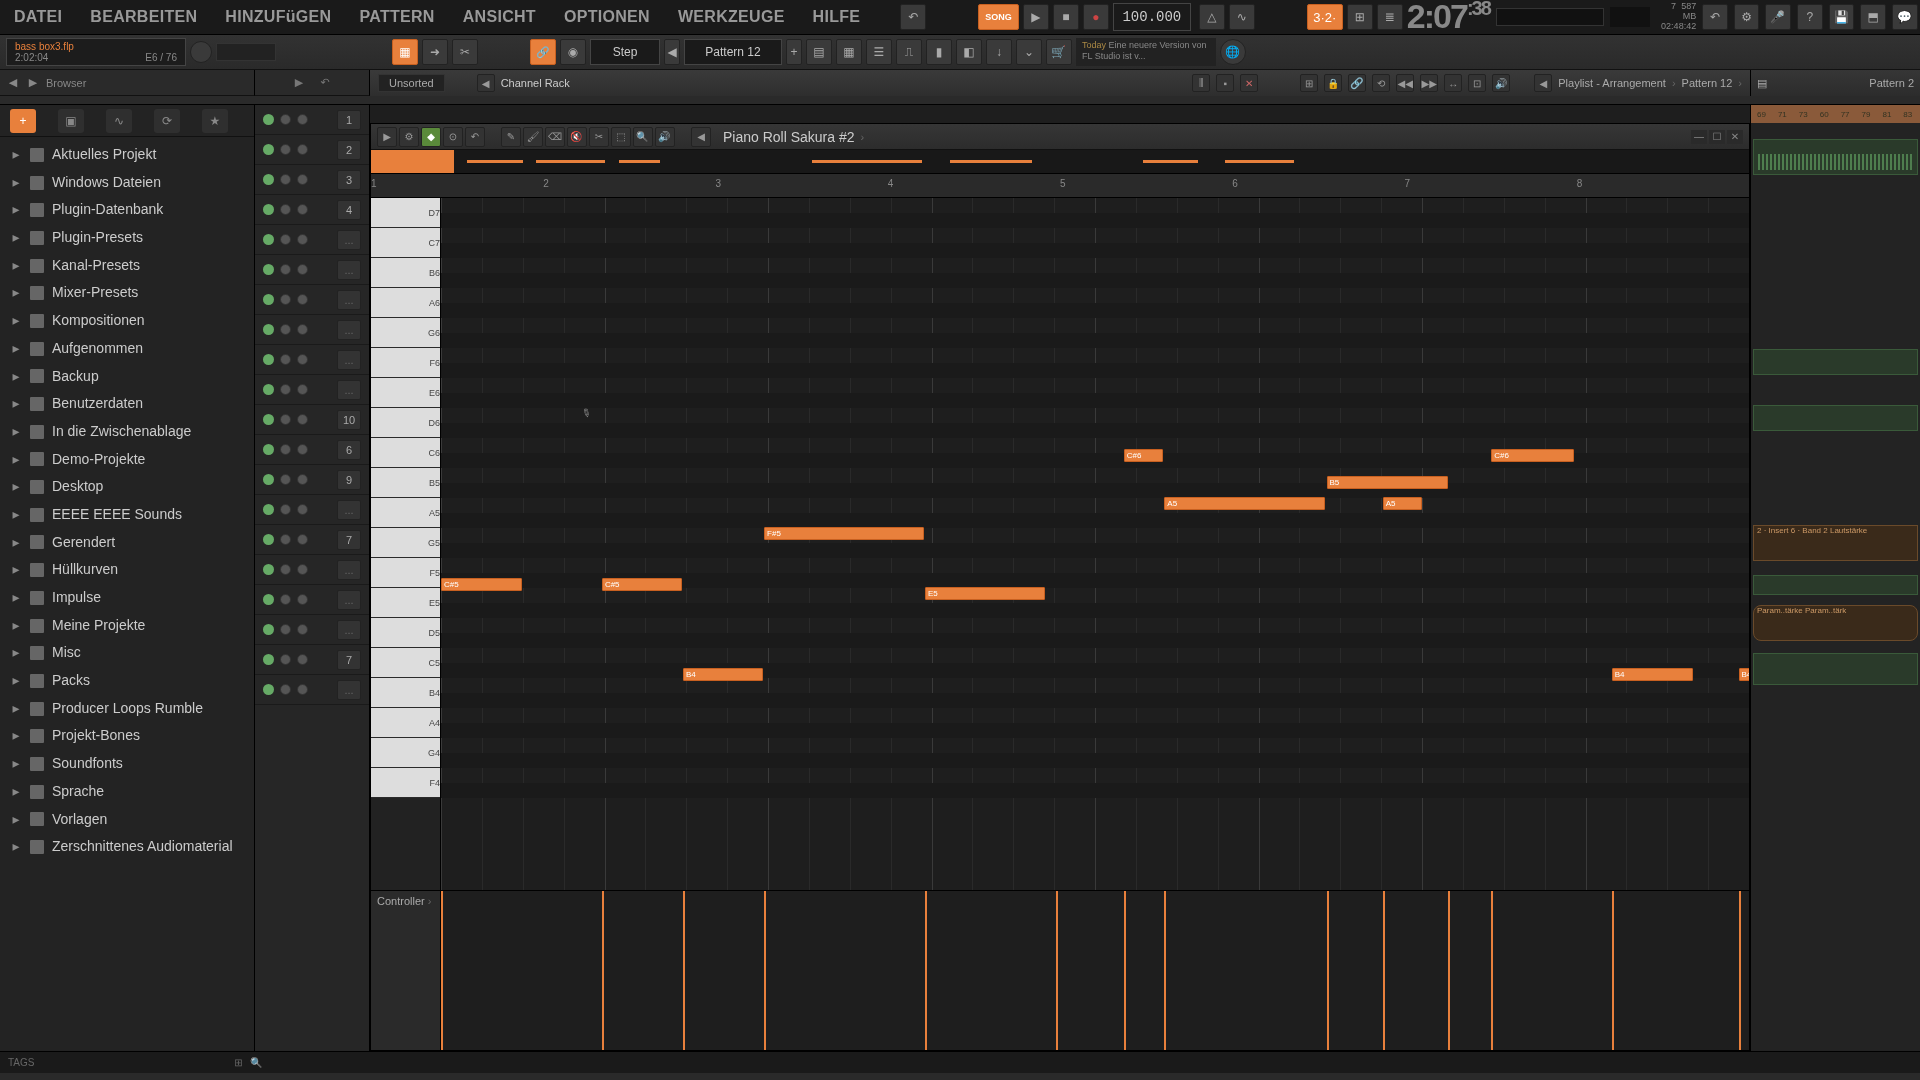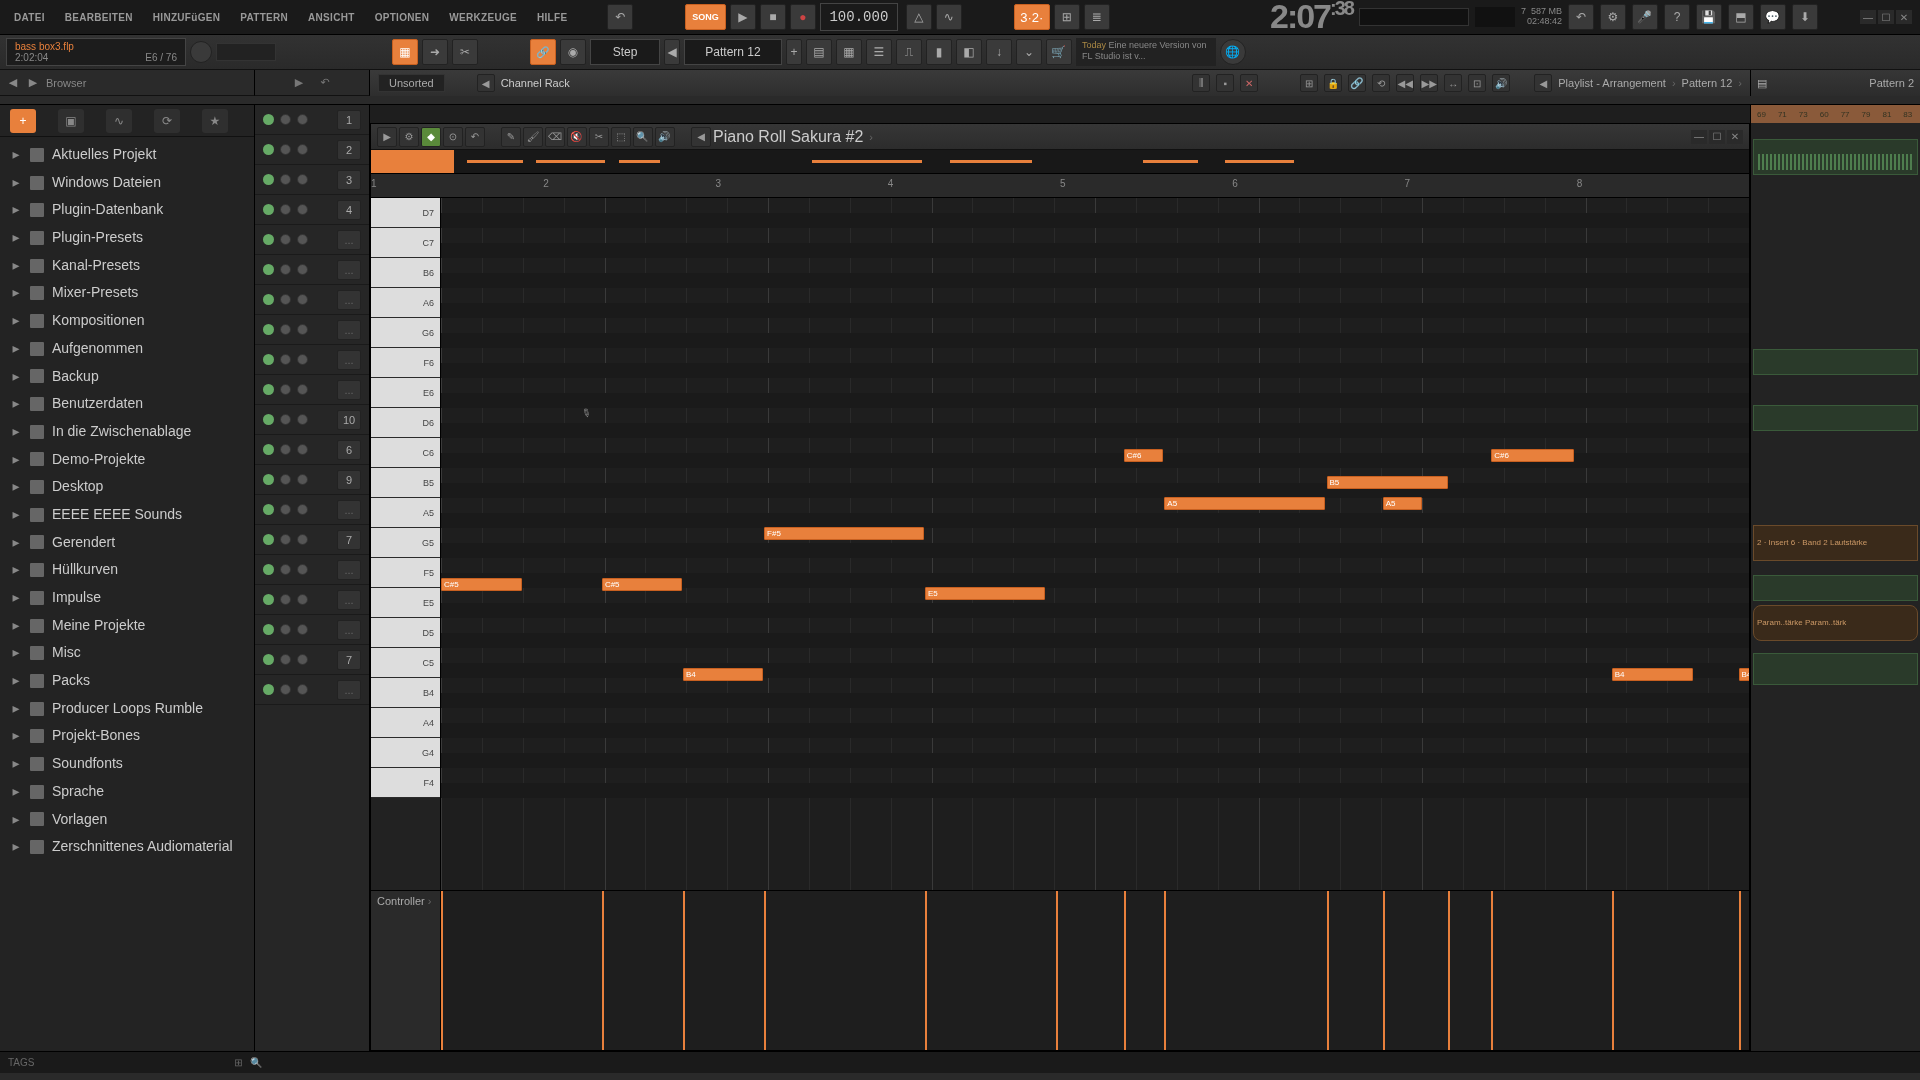--- a/index.html
+++ b/index.html
@@ -1,20 +1,20 @@
 <!DOCTYPE html>
 <html><head>
 <meta charset="utf-8">
 <style>
 * { margin: 0; padding: 0; box-sizing: border-box; font-family: Arial, sans-serif; -webkit-font-smoothing: antialiased; user-select: none; }
 body { background: #2a2a2a; color: #bbb; overflow: hidden; width: 1920px; height: 1080px; font-size: 11px; }
 
 
 .menubar { height: 35px; background: #1a1a1a; display: flex; align-items: center; padding: 0 8px; border-bottom: 1px solid #000; }
-.menu-items { display: flex; gap: 8px; font-size: 10px; font-weight: bold; color: #999; letter-spacing: 0.3px; }
+.menu-items { display: flex; gap: 16px; font-size: 16px; font-weight: bold; color: #999; letter-spacing: 0.3px; }
 .menu-item { padding: 0 6px; cursor: pointer; }
 .toolbar-right { margin-left: auto; display: flex; align-items: center; gap: 6px; }
 .tb-section { display: flex; align-items: center; gap: 4px; padding: 0 4px; border-right: 1px solid #222; height: 100%; }
 .tb-section:last-child { border-right: none; }
 .tb-btn { width: 26px; height: 26px; background: #3a3a3a; border: 1px solid #222; display: flex; align-items: center; justify-content: center; color: #aaa; font-size: 12px; border-radius: 2px; cursor: pointer; }
 .tb-btn.active { background: #e8803c; color: #fff; border-color: #c86020; margin-left: 48px; }
 .tempo-box { width: 78px; height: 28px; background: #1a1a1a; border: 1px solid #444; color: #ccc; display: flex; align-items: center; justify-content: center; font-size: 14px; font-family: 'Courier New', monospace; }
 .timecode { font-family: 'Courier New', monospace; color: #888; font-size: 34px; letter-spacing: -2px; font-weight: bold; }
 .timecode .small { font-size: 20px; vertical-align: top; }
 
@@ -58,46 +58,46 @@
 .panel-hdr .title { color: #ccc; }
 .panel-hdr .spacer { flex: 1; }
 .win-ctrl { display: flex; gap: 2px; margin-left: auto; }
 .win-ctrl span { width: 16px; height: 14px; background: #2a2a2a; color: #888; display: flex; align-items: center; justify-content: center; font-size: 10px; cursor: pointer; }
 
 
 .pianoroll { position: absolute; top: 18px; left: 0; right: 0; bottom: 0; background: #202020; display: flex; flex-direction: column; border: 1px solid #000; }
 .pr-toolbar { height: 26px; display: flex; align-items: center; gap: 2px; padding: 0 6px; background: linear-gradient(#363636,#2c2c2c); border-bottom: 1px solid #111; }
 .pr-tool { width: 20px; height: 20px; background: #333; border: 1px solid #222; display: flex; align-items: center; justify-content: center; color: #999; font-size: 10px; border-radius: 2px; cursor: pointer; }
 .pr-tool.on { background: #5a8a3a; color: #fff; }
-.pr-title { color: #ccc; font-size: 16px; }
+.pr-title { margin-left: 10px; color: #ccc; font-size: 14px; }
 .pr-overview { height: 24px; background: #181818; border-bottom: 1px solid #000; position: relative; }
 .pr-ov-sel { position: absolute; top: 0; left: 0; width: 6%; height: 100%; background: #e8803c; }
 .pr-ov-note { position: absolute; height: 3px; background: #e8803c; top: 10px; }
 .pr-ruler { height: 24px; background: #2a2a2a; border-bottom: 1px solid #000; position: relative; font-size: 10px; color: #888; }
 .pr-ruler .bar { position: absolute; top: 4px; }
 .pr-body { flex: 1; display: flex; overflow: hidden; position: relative; }
 .pr-keys { width: 70px; background: #222; border-right: 1px solid #000; position: relative; }
-.pr-keyrow { position: absolute; left: 0; right: 0; height: 30px; display: flex; align-items: center; justify-content: flex-end; padding-right: 6px; font-size: 9px; color: #888; border-bottom: 1px solid #2a2a2a; }
+.pr-keyrow { position: absolute; left: 0; right: 0; height: 30px; display: flex; align-items: center; justify-content: flex-end; font-size: 9px; color: #888; border-bottom: 1px solid #2a2a2a; }
 .pr-keyrow.white { background: #ddd; color: #444; }
 .pr-grid { flex: 1; position: relative; background: #1e1e1e; overflow: hidden; }
 .pr-vline { position: absolute; top: 0; bottom: 0; width: 1px; background: #2a2a2a; }
 .pr-vline.bar { background: #3a3a3a; }
 .pr-hrow { position: absolute; left: 0; right: 0; height: 15px; }
 .pr-hrow.dark { background: #1a1a1a; }
 .note { position: absolute; height: 13px; background: #e8803c; border: 1px solid #c86020; border-radius: 1px; font-size: 8px; color: #fff; padding-left: 2px; overflow: hidden; line-height: 11px; white-space: nowrap; }
 .pr-controller { height: 160px; background: #222; border-top: 1px solid #000; display: flex; }
 .pr-ctrl-label { width: 70px; background: #2a2a2a; color: #aaa; font-size: 11px; padding: 4px 6px; border-right: 1px solid #000; }
 .pr-ctrl-area { flex: 1; position: relative; background: #1e1e1e; }
 .vel-bar { position: absolute; bottom: 0; width: 2px; background: #e8803c; }
 
 
 .playlist { width: 170px; background: #232323; border-left: 1px solid #000; display: flex; flex-direction: column; }
 .pl-hdr { height: 26px; background: linear-gradient(#363636,#2c2c2c); display: flex; align-items: center; padding: 0 6px; font-size: 11px; color: #aaa; }
 .pl-body { flex: 1; position: relative; overflow: hidden; }
-.pl-clip { position: absolute; left: 2px; right: 2px; height: 36px; background: #2a3a2a; border: 1px solid #3a5a3a; font-size: 8px; color: #9c9; padding: 12px 3px; overflow: hidden; }
+.pl-clip { position: absolute; left: 2px; right: 2px; height: 36px; background: #2a3a2a; border: 1px solid #3a5a3a; font-size: 8px; color: #9c9; padding: 0 3px; overflow: hidden; }
 .pl-clip.wave::after { content: ""; position: absolute; left: 4px; right: 4px; top: 14px; height: 16px; background: repeating-linear-gradient(90deg,#6a6 0 2px,transparent 2px 4px); opacity: 0.6; }
 .pl-clip.orange { background: #3a2a1a; border-color: #6a4a2a; color: #c96; }
 
 
 .status { height: 22px; background: #1a1a1a; display: flex; align-items: center; padding: 0 8px; font-size: 10px; color: #666; border-top: 1px solid #000; }
 .tags { width: 255px; display: flex; align-items: center; gap: 8px; }
 .status-center { flex: 1; text-align: center; }
 
 
 .i-play::before { content: "▶"; } .i-stop::before { content: "■"; } .i-rec::before { content: "●"; color: #c44; }

